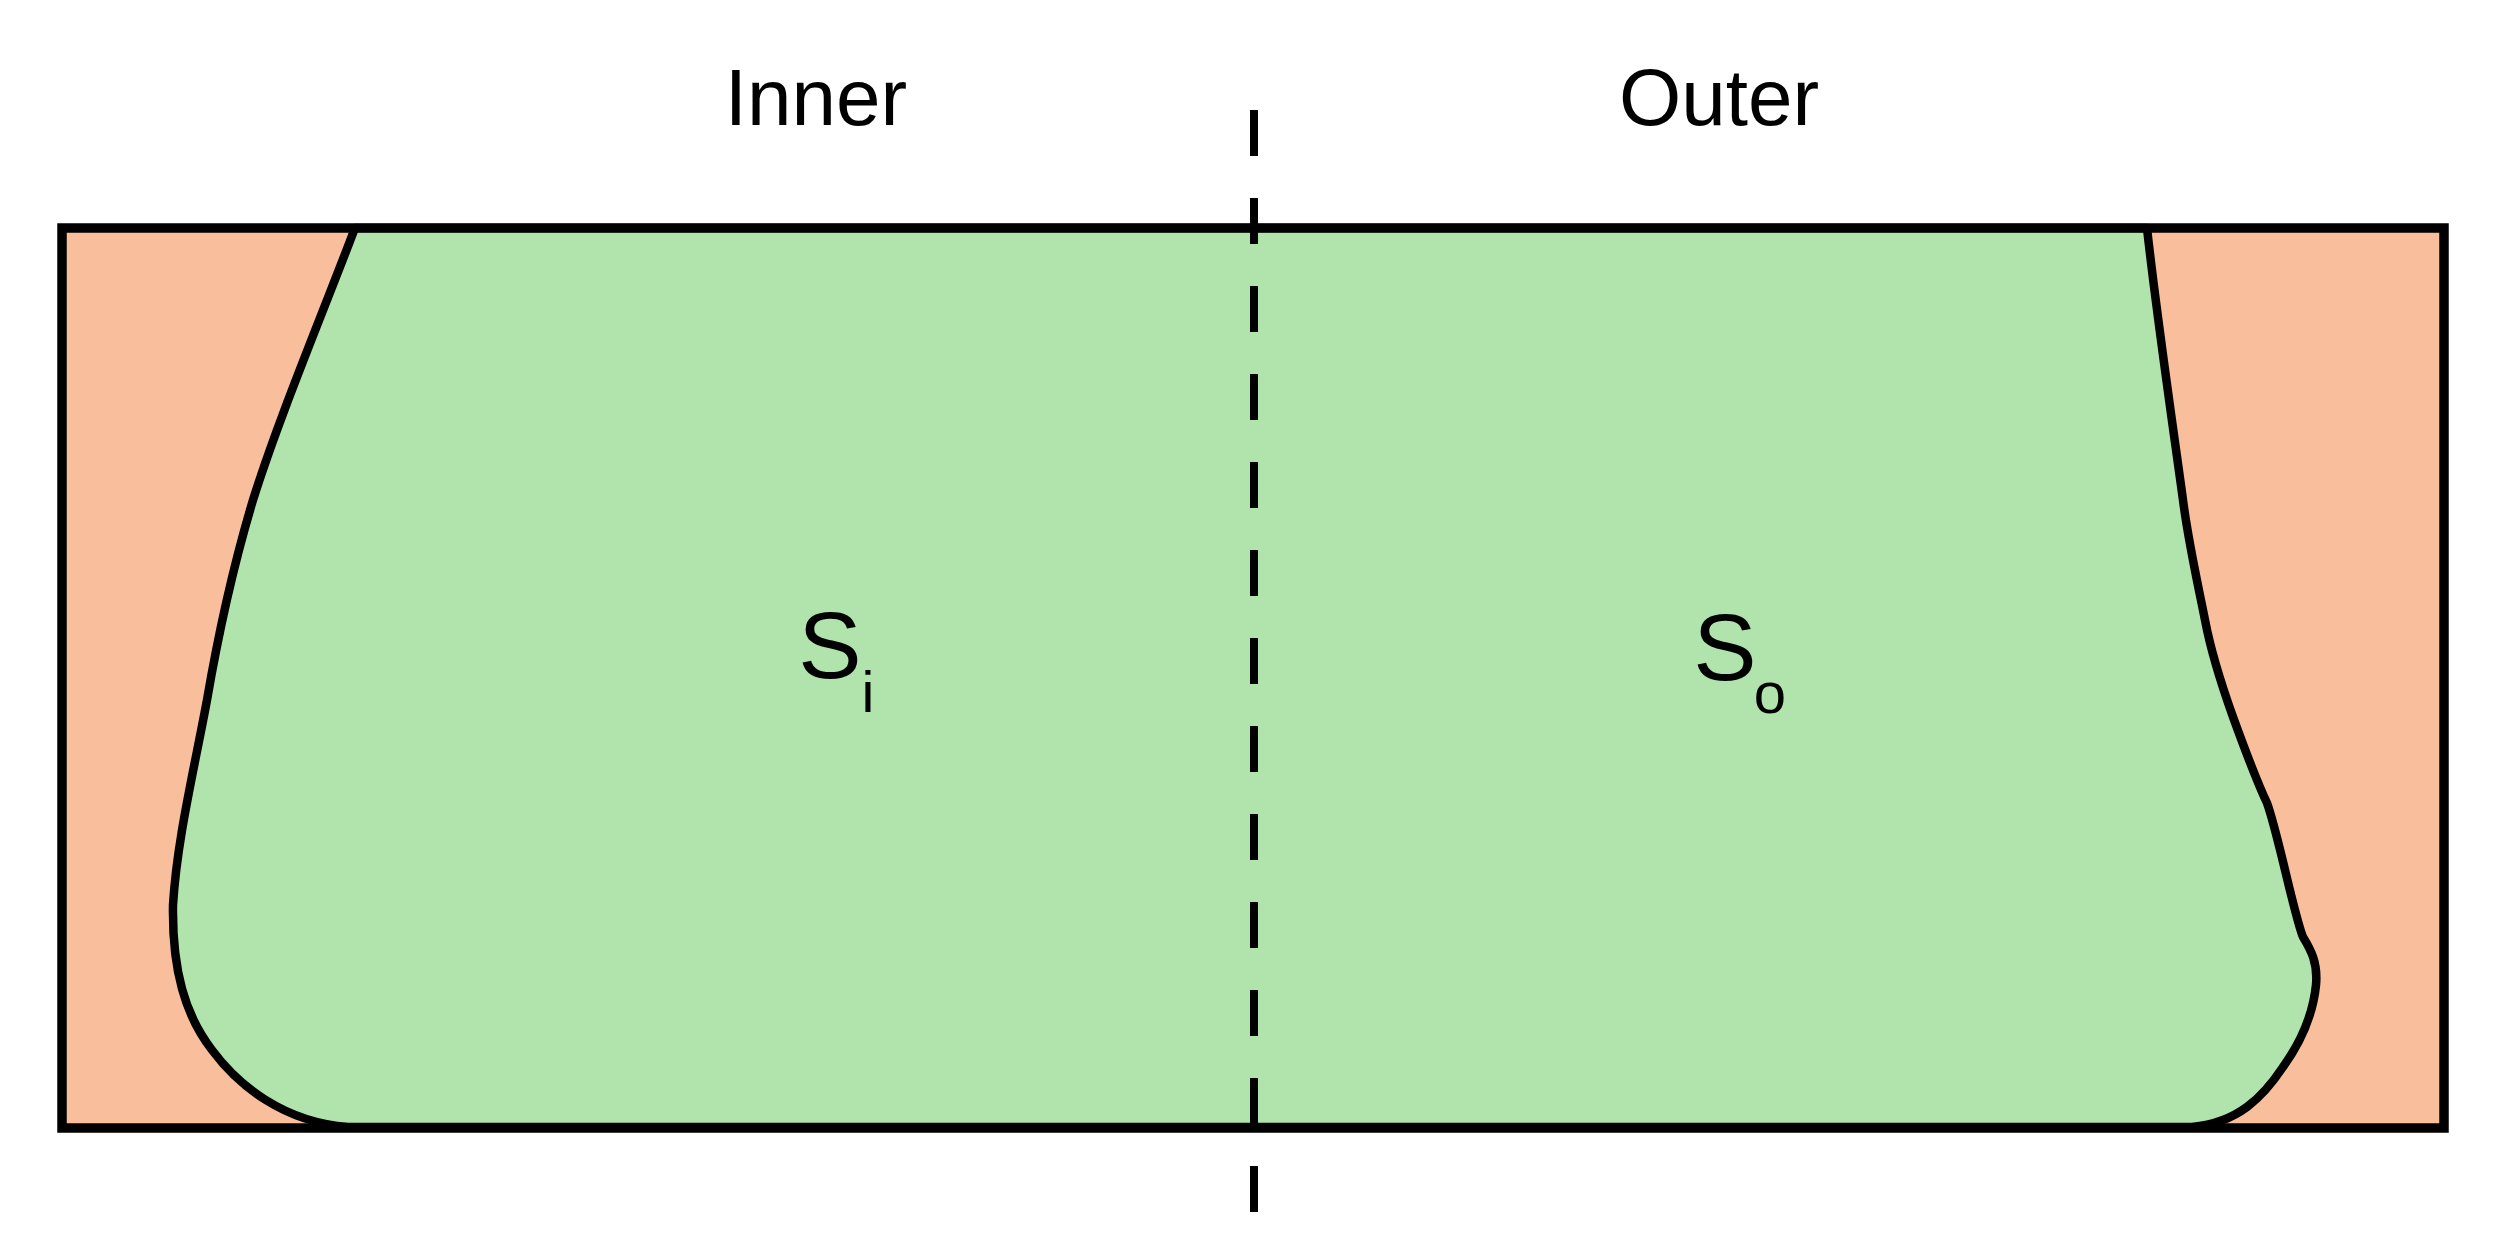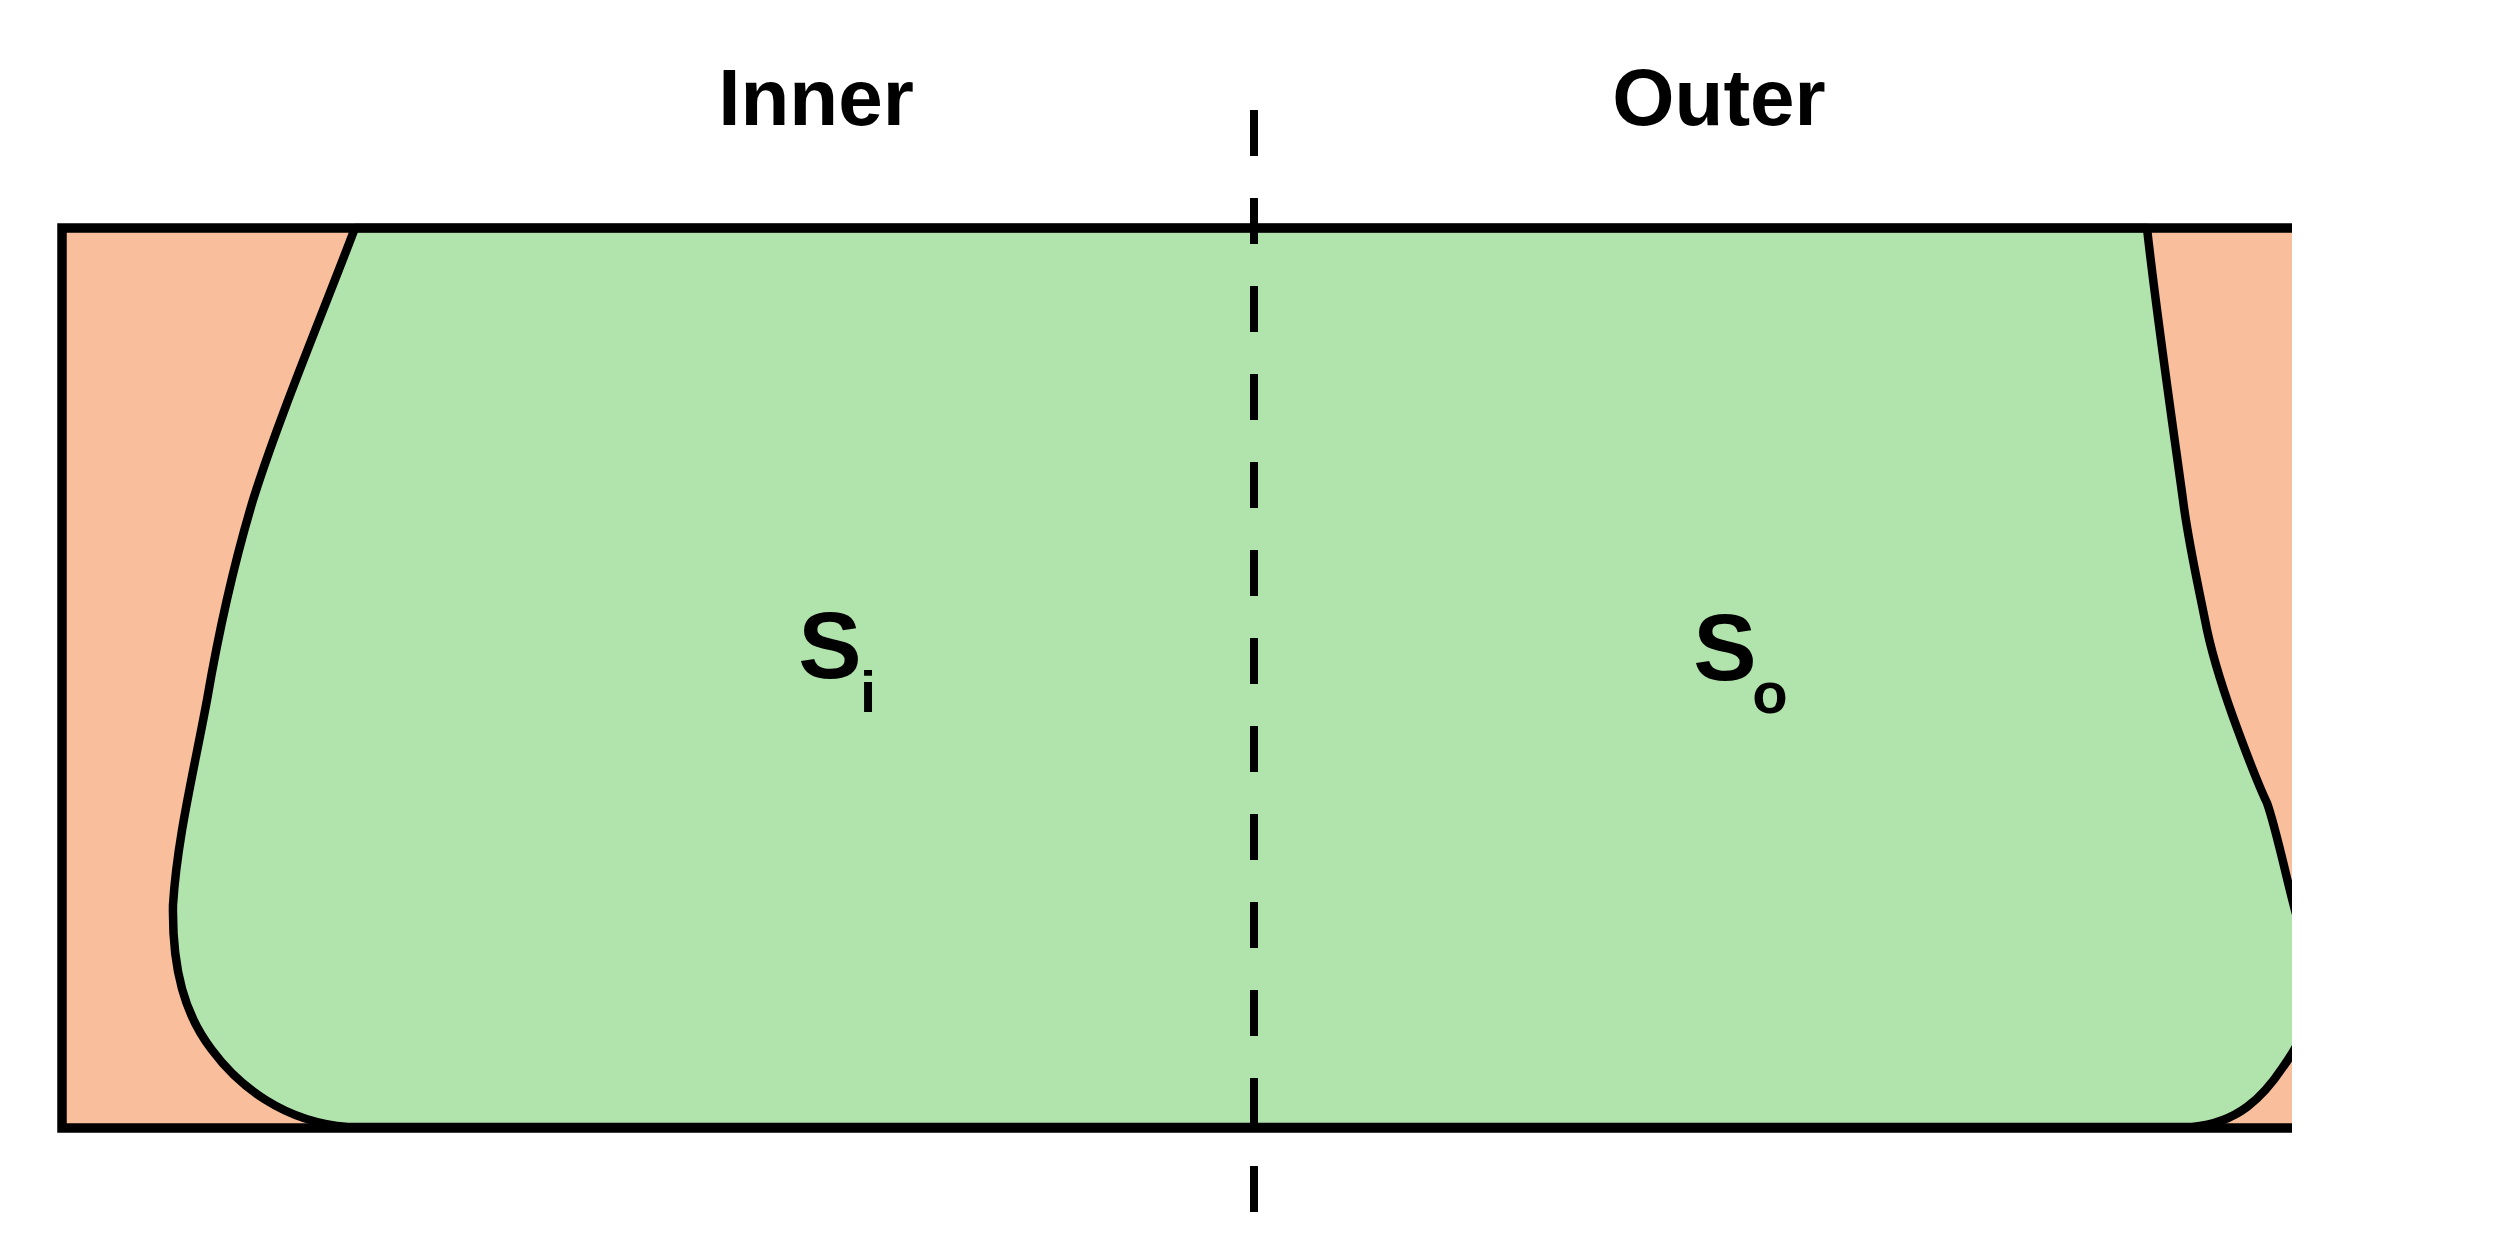--- a/index.html
+++ b/index.html
@@ -2,26 +2,25 @@
 <html><head>
 <meta charset="utf-8">
 <style>
   html, body {
     margin: 0;
     padding: 0;
     background: #ffffff;
   }
   .page {
     position: relative;
-    width: 2292px;
+    width: 2499px;
     height: 1244px;
     background: #ffffff;
     font-family: "Liberation Sans", sans-serif;
     overflow: hidden;
-    font-weight: bold;
   }
   .page svg {
     position: absolute;
     left: 0;
     top: 0;
     display: block;
   }
   .hdr-label {
     font-size: 80px;
     fill: #000000;

